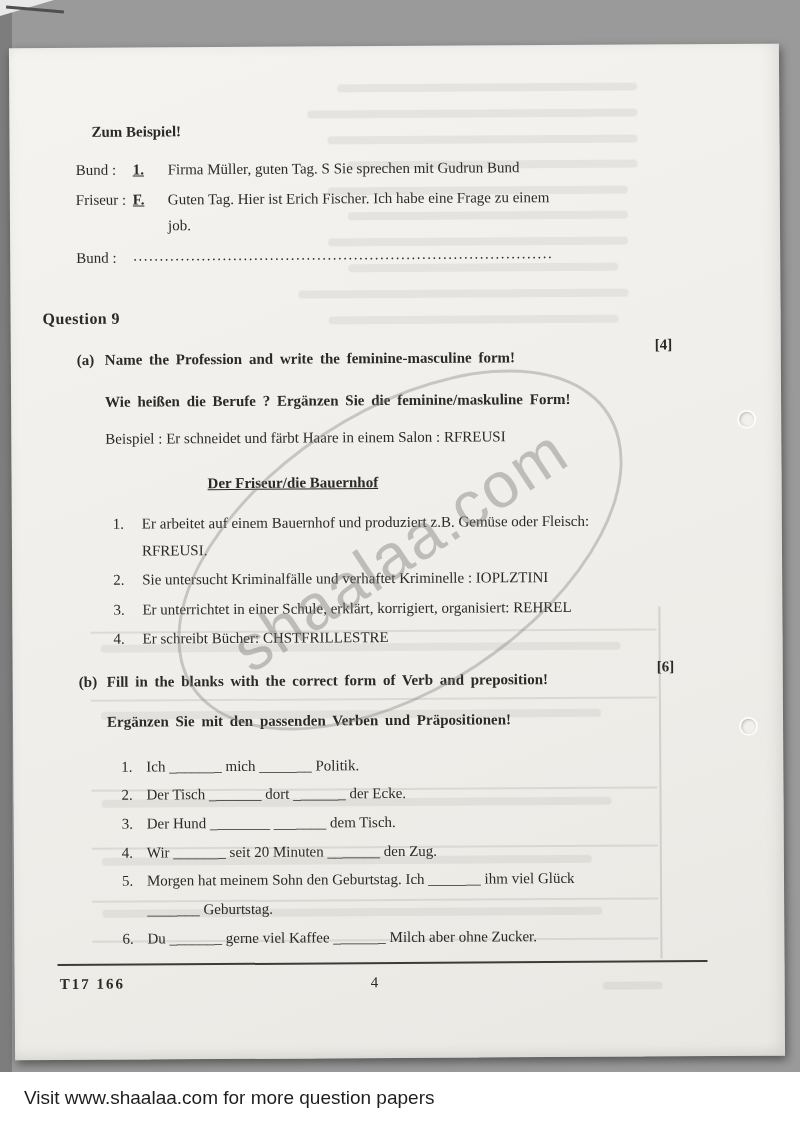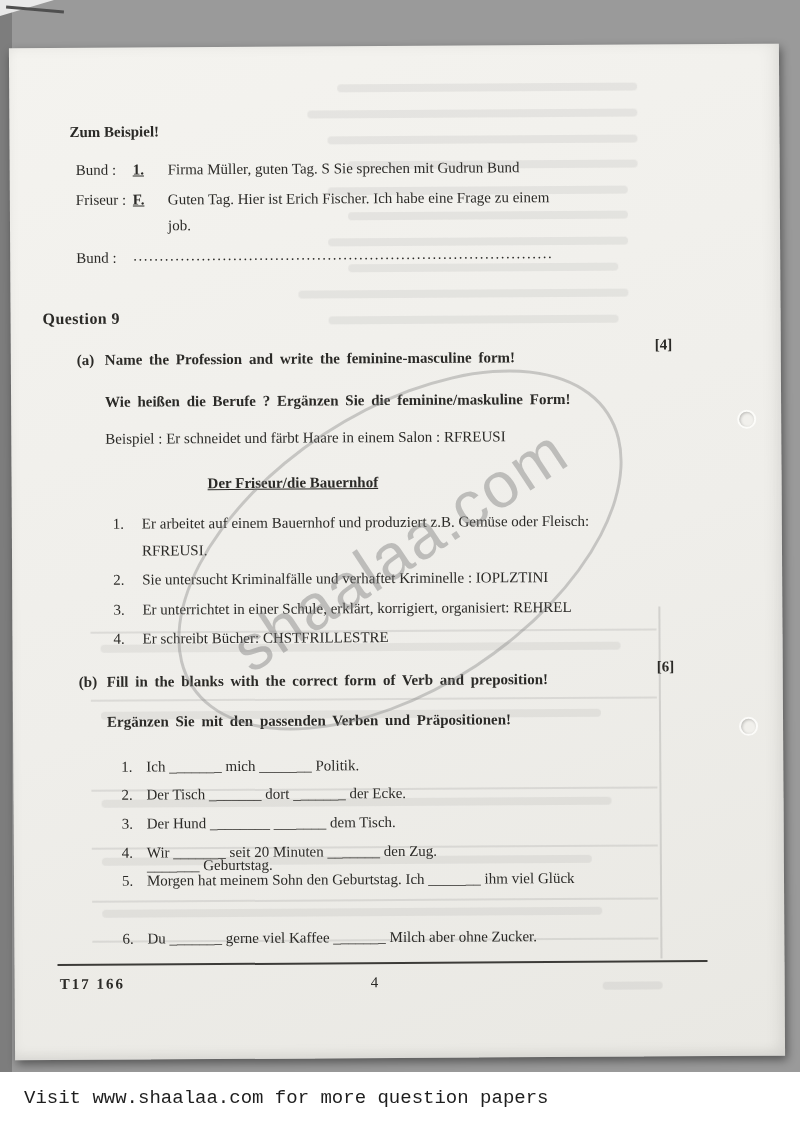--- a/index.html
+++ b/index.html
@@ -17,21 +17,21 @@
     background:linear-gradient(160deg,#f4f3ef 0%,#efeeea 55%,#e9e8e3 100%);
     transform:rotate(-0.35deg);transform-origin:50% 50%;
     box-shadow:2px 4px 10px rgba(0,0,0,0.45), inset -8px 0 14px rgba(0,0,0,0.05), inset 0 -6px 12px rgba(0,0,0,0.05);
     color:#2b2a27}
 
   .t{position:absolute;font-size:15px;line-height:20px;white-space:nowrap}
   .b{font-weight:700}
   .u{text-decoration:underline}
   .ws{word-spacing:3px}
 
-  .ex-head{left:60px;top:74px}
+  .ex-head{left:82px;top:74px}
   .d1-sp{left:66px;top:112px}
   .d1-mk{left:123px;top:112px}
   .d1-tx{left:158px;top:112px}
   .d2-sp{left:66px;top:142px}
   .d2-mk{left:123px;top:142px}
   .d2-tx{left:158px;top:142px}
   .d2-tx2{left:158px;top:168px}
   .d3-sp{left:66px;top:200px}
   .d3-dots{left:123px;top:198px;letter-spacing:1.5px}
 
@@ -51,21 +51,21 @@
 
   .pb-label{left:66px;top:624px}
   .pb-title{left:94px;top:624px}
   .pb-marks{left:644px;top:612px}
   .pb-sub{left:94px;top:664px}
 
   .b1-n{left:108px;top:709px}.b1-t{left:133px;top:709px}
   .b2-n{left:108px;top:737px}.b2-t{left:133px;top:737px}
   .b3-n{left:108px;top:766px}.b3-t{left:133px;top:766px}
   .b4-n{left:108px;top:795px}.b4-t{left:133px;top:795px}
-  .b5-n{left:108px;top:823px}.b5-t{left:133px;top:823px}.b5-t2{left:133px;top:808px}
+  .b5-n{left:108px;top:823px}.b5-t{left:133px;top:823px}.b5-t2{left:133px;top:852px}
   .b6-n{left:108px;top:881px}.b6-t{left:133px;top:881px}
 
   .rule{position:absolute;left:43px;top:916px;width:650px;height:2px;background:#3c3b38}
   .fcode{left:45px;top:926px;letter-spacing:2px}
   .fpage{left:356px;top:926px}
 
   
   .watermark{position:absolute;left:138px;top:364px;width:500px;height:280px;
     border:3px solid rgba(130,130,130,0.38);border-radius:50%;
     transform:rotate(-33deg);display:flex;align-items:center;justify-content:center;pointer-events:none}
@@ -99,21 +99,21 @@
   .bh6{left:78px;top:893px;width:566px}
   .bt1{left:88px;top:597px;width:520px}
   .bt2{left:88px;top:664px;width:500px}
   .bt3{left:88px;top:752px;width:510px}
   .bt4{left:88px;top:810px;width:490px}
   .bt5{left:88px;top:862px;width:500px}
   .bt6{left:588px;top:937px;width:60px}
 
   
   .site-footer{position:absolute;left:0;top:1072px;width:800px;height:58px;background:#ffffff}
-  .site-footer span{position:absolute;left:24px;top:15px;font-size:19px;color:#1e1e1e;font-family:Liberation Mono, monospace}
+  .site-footer span{position:absolute;left:24px;top:15px;font-size:19px;color:#1e1e1e;font-family:Liberation Sans, sans-serif}
 </style>
 </head>
 <body>
 
 <div class="scan">
   <div class="left-strip"></div>
   <div class="corner-white"></div>
   <div class="edge-line"></div>
 
   <div class="paper">

